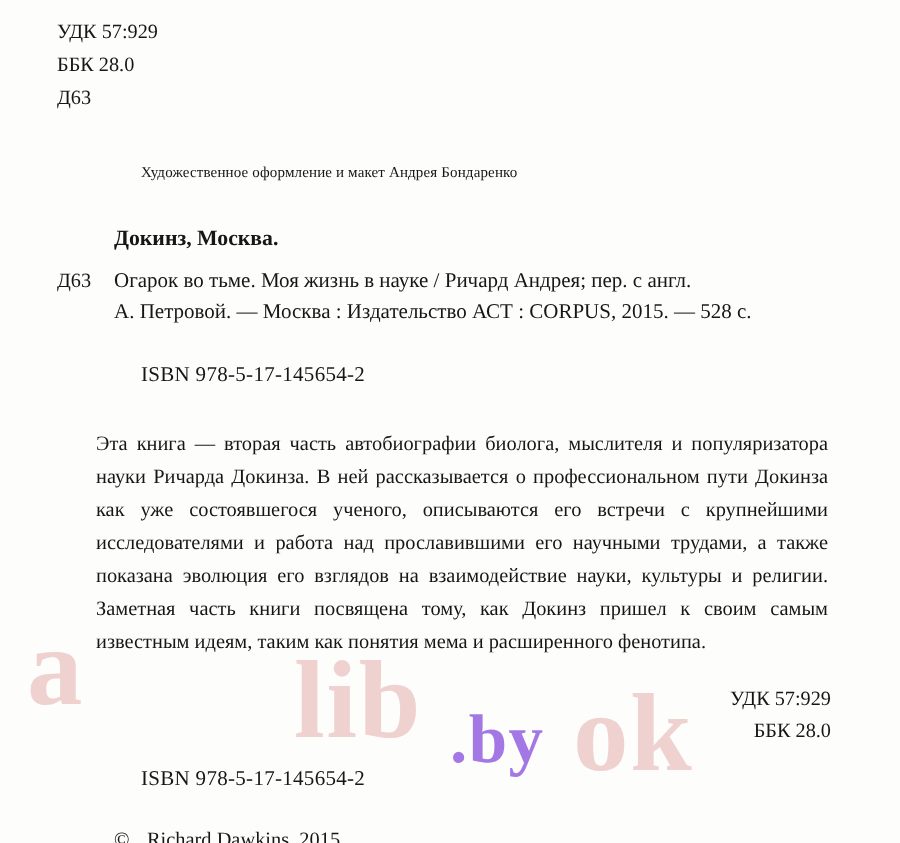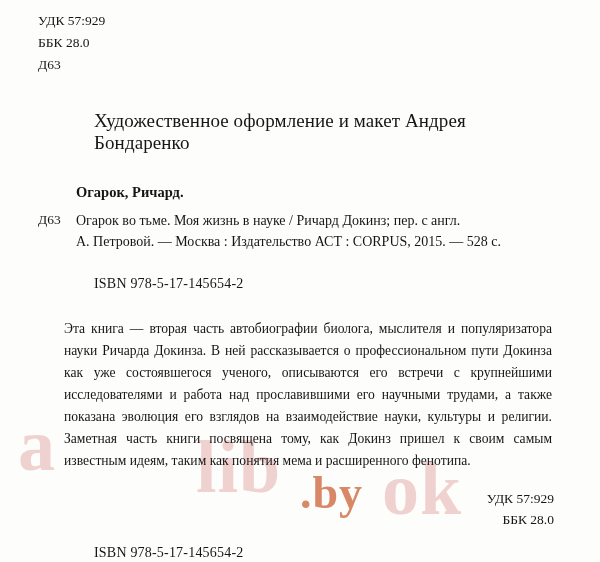--- a/index.html
+++ b/index.html
@@ -24,21 +24,21 @@
   .udk-block {
     font-size: 13.5px;
     line-height: 1.62;
     margin-top: 4px;
   }
   .udk-block div { white-space: nowrap; }
 
   .designer {
     margin-top: 34px;
     margin-left: 56px;
-    font-size: 19px;
+    font-size: 10px;
     letter-spacing: 0.1px;
   }
 
   .author-line {
     margin-top: 30px;
     margin-left: 38px;
     font-size: 14.5px;
     font-weight: bold;
   }
 
@@ -122,21 +122,21 @@
     color: #e8b9b7;
     opacity: 0.62;
     font-size: 74px;
     letter-spacing: 1px;
     line-height: 1;
     white-space: nowrap;
   }
   .wm-a { left: 18px;  top: 408px; }
   .wm-b { left: 196px; top: 430px; }
   .wm-c { left: 382px; top: 452px; }
-  .wm-d { left: 300px; top: 470px; font-size: 46px; color: #c2410c; }
+  .wm-d { left: 300px; top: 470px; font-size: 46px; color: #6d28d9; }
 </style>
 </head>
 <body>
 
 <div id="page">
 
   <div class="watermark">
     <div class="wm-text wm-a">a</div>
     <div class="wm-text wm-c">ok</div>
     <div class="wm-text wm-b">lib</div>
@@ -146,26 +146,26 @@
   <div class="content">
 
     <div class="udk-block">
       <div>УДК 57:929</div>
       <div>ББК 28.0</div>
       <div>Д63</div>
     </div>
 
     <div class="designer">Художественное оформление и макет Андрея Бондаренко</div>
 
-    <div class="author-line">Огарок, Ричард.</div>
+    <div class="author-line">Докинз, Москва.</div>
 
     <div class="desc-block">
       <span class="marker">Д63</span>
       <div class="body">
-        <div>Огарок во тьме. Моя жизнь в науке / Ричард Докинз; пер. с англ.</div>
+        <div>Огарок во тьме. Моя жизнь в науке / Ричард Андрея; пер. с англ.</div>
         <div>А. Петровой. — Москва : Издательство АСТ : CORPUS, 2015. — 528 с.</div>
       </div>
     </div>
 
     <div class="isbn1">ISBN 978-5-17-145654-2</div>
 
     <div class="annotation">Эта книга — вторая часть автобиографии биолога, мыслителя и популяризатора науки Ричарда Докинза. В ней рассказывается о профессиональном пути Докинза как уже состоявшегося ученого, описываются его встречи с крупнейшими исследователями и работа над прославившими его научными трудами, а также показана эволюция его взглядов на взаимодействие науки, культуры и религии. Заметная часть книги посвящена тому, как Докинз пришел к своим самым известным идеям, таким как понятия мема и расширенного фенотипа.</div>
 
     <div class="udk-right">
       <div>УДК 57:929</div>

